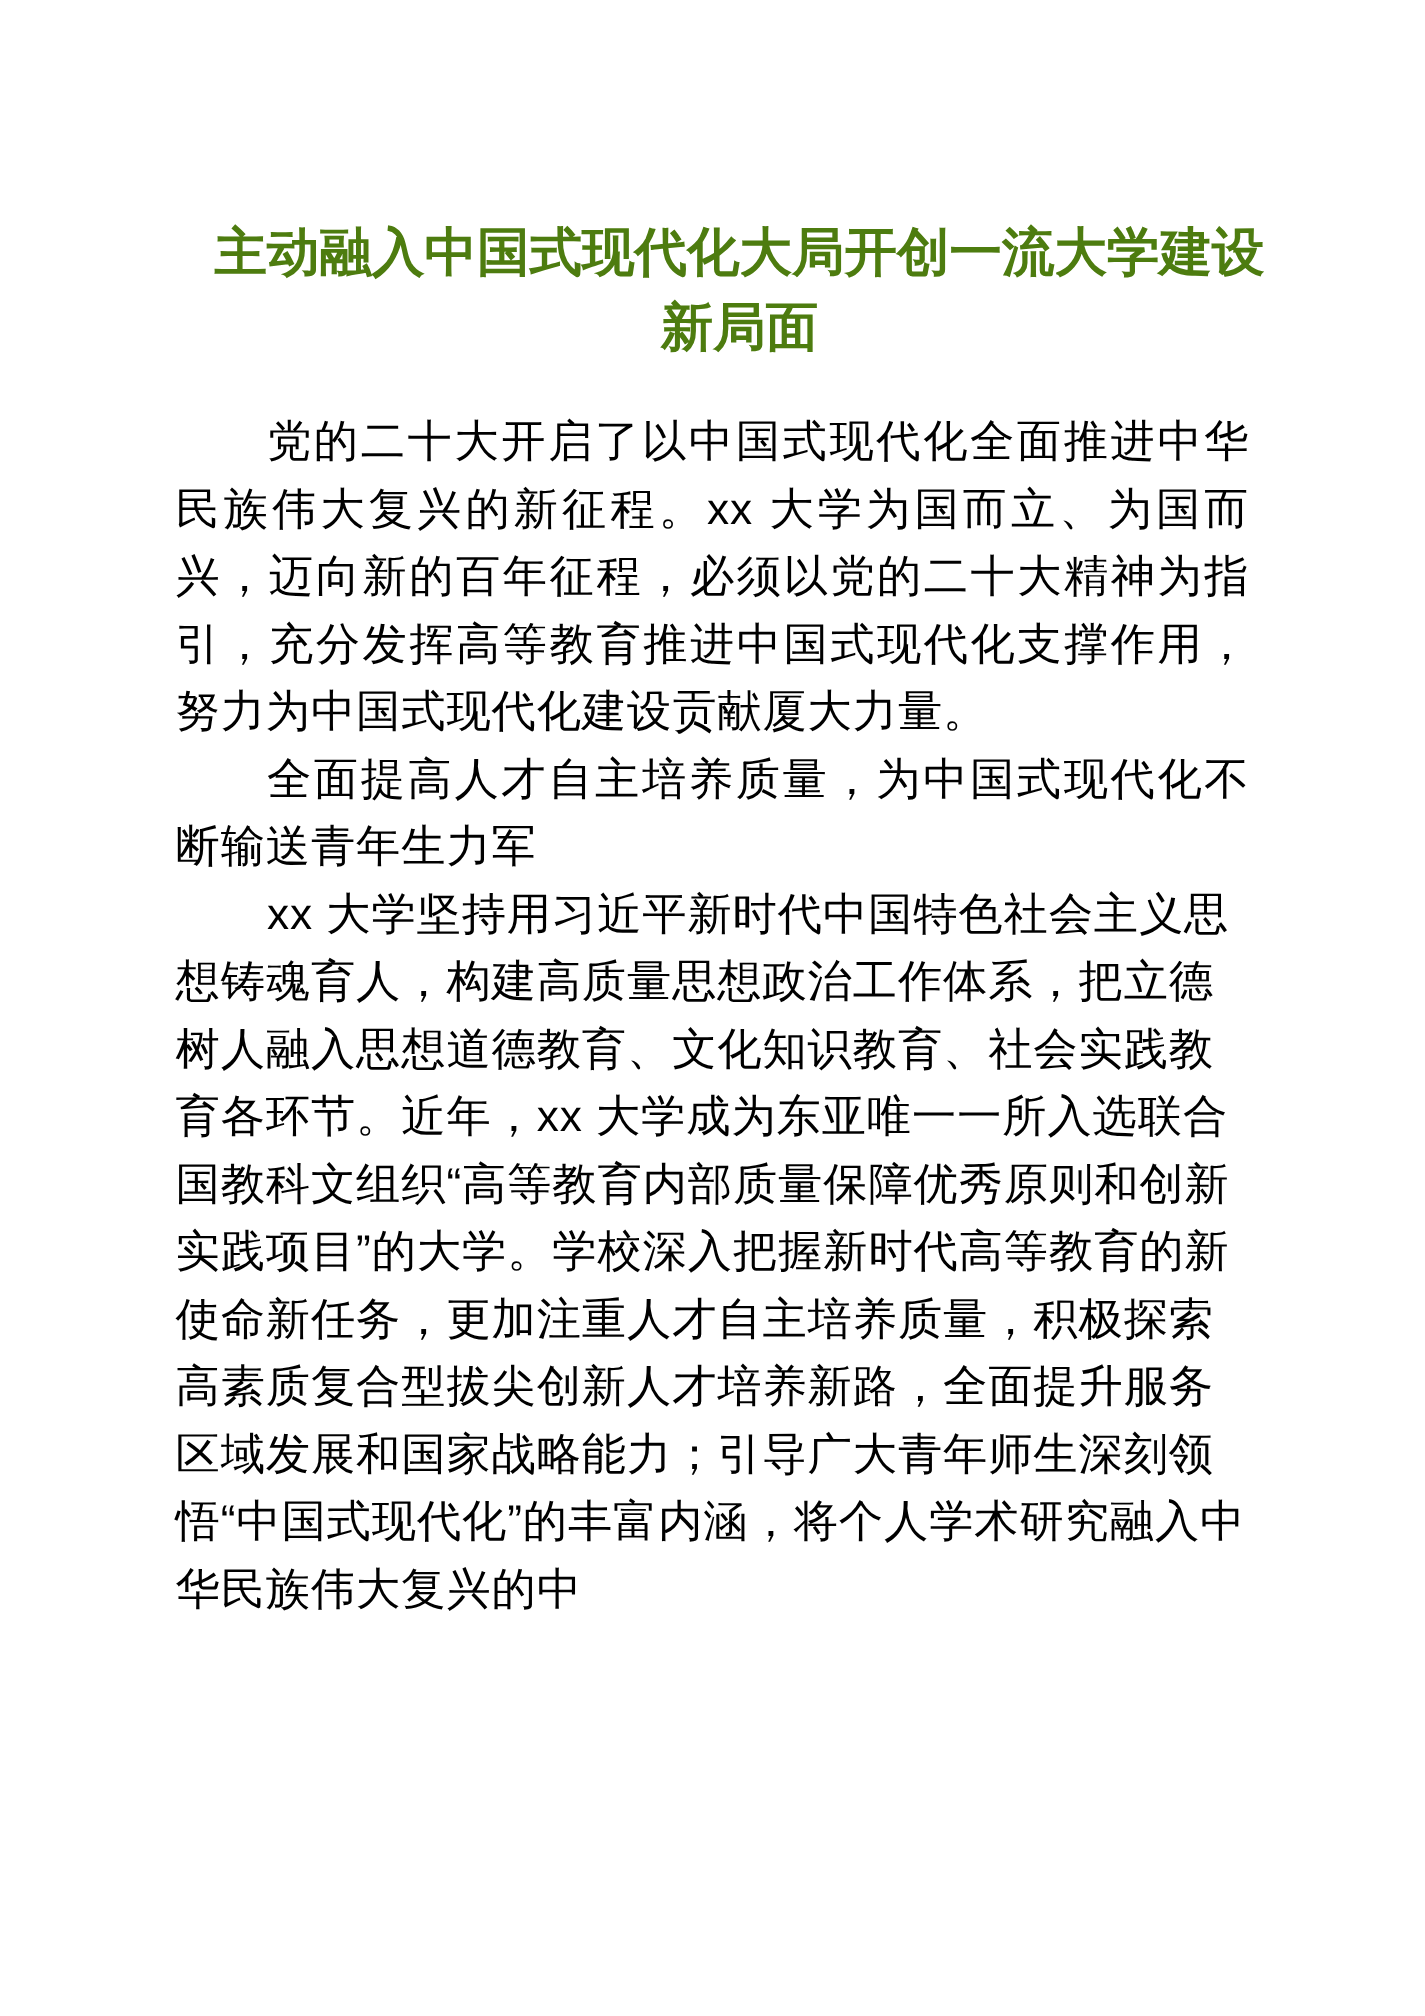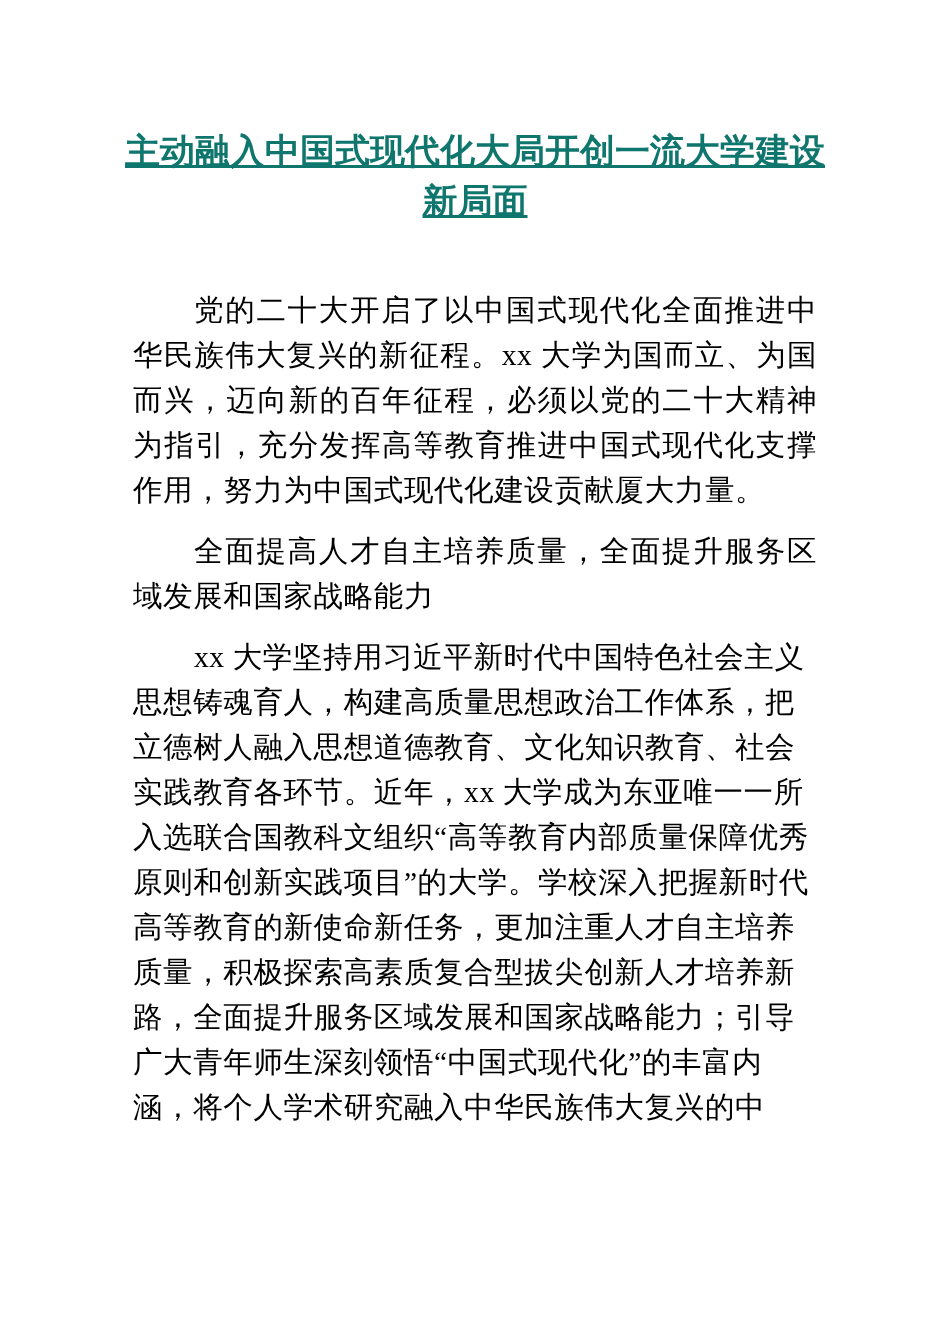--- a/index.html
+++ b/index.html
@@ -19,47 +19,46 @@
   .page {
     position: relative;
     width: 950px;
     height: 1344px;
     box-sizing: border-box;
     padding: 0;
     background: #ffffff;
   }
 
   .doc-title {
-    margin: 0;
+    margin: 18px;
     padding: 0;
     position: absolute;
     left: 113px;
     top: 126px;
     width: 724px;
     text-align: center;
     font-family: "DejaVu Sans", "Liberation Sans", sans-serif;
     font-weight: 700;
     font-size: 35px;
     line-height: 50px;
     letter-spacing: 0px;
-    color: #0f766e;
-    text-decoration: underline;
+    color: #4d7c0f;
   }
 
   .body-block {
     position: absolute;
     left: 117px;
     top: 272px;
     width: 716px;
   }
 
   p.para {
-    margin: 16px;
+    margin: 0;
     padding: 0;
-    font-family: Liberation Serif, serif;
+    font-family: Liberation Sans, sans-serif;
     font-size: 29.5px;
     line-height: 45px;
     text-align: justify;
     text-justify: inter-character;
     text-indent: 61px;
     letter-spacing: 0.6px;
     color: #000000;
     word-break: break-all;
   }
 
@@ -69,17 +68,17 @@
 </style>
 </head>
 <body>
 
 <div class="page">
 
   <h1 class="doc-title">主动融入中国式现代化大局开创一流大学建设新局面</h1>
 
   <div class="body-block">
     <p class="para">党的二十大开启了以中国式现代化全面推进中华民族伟大复兴的新征程。xx 大学为国而立、为国而兴，迈向新的百年征程，必须以党的二十大精神为指引，充分发挥高等教育推进中国式现代化支撑作用，努力为中国式现代化建设贡献厦大力量。</p>
-    <p class="para">全面提高人才自主培养质量，全面提升服务区域发展和国家战略能力</p>
+    <p class="para">全面提高人才自主培养质量，为中国式现代化不断输送青年生力军</p>
     <p class="para last">xx 大学坚持用习近平新时代中国特色社会主义思想铸魂育人，构建高质量思想政治工作体系，把立德树人融入思想道德教育、文化知识教育、社会实践教育各环节。近年，xx 大学成为东亚唯一一所入选联合国教科文组织“高等教育内部质量保障优秀原则和创新实践项目”的大学。学校深入把握新时代高等教育的新使命新任务，更加注重人才自主培养质量，积极探索高素质复合型拔尖创新人才培养新路，全面提升服务区域发展和国家战略能力；引导广大青年师生深刻领悟“中国式现代化”的丰富内涵，将个人学术研究融入中华民族伟大复兴的中</p>
   </div>
 
 </div>
 
 </body></html>

